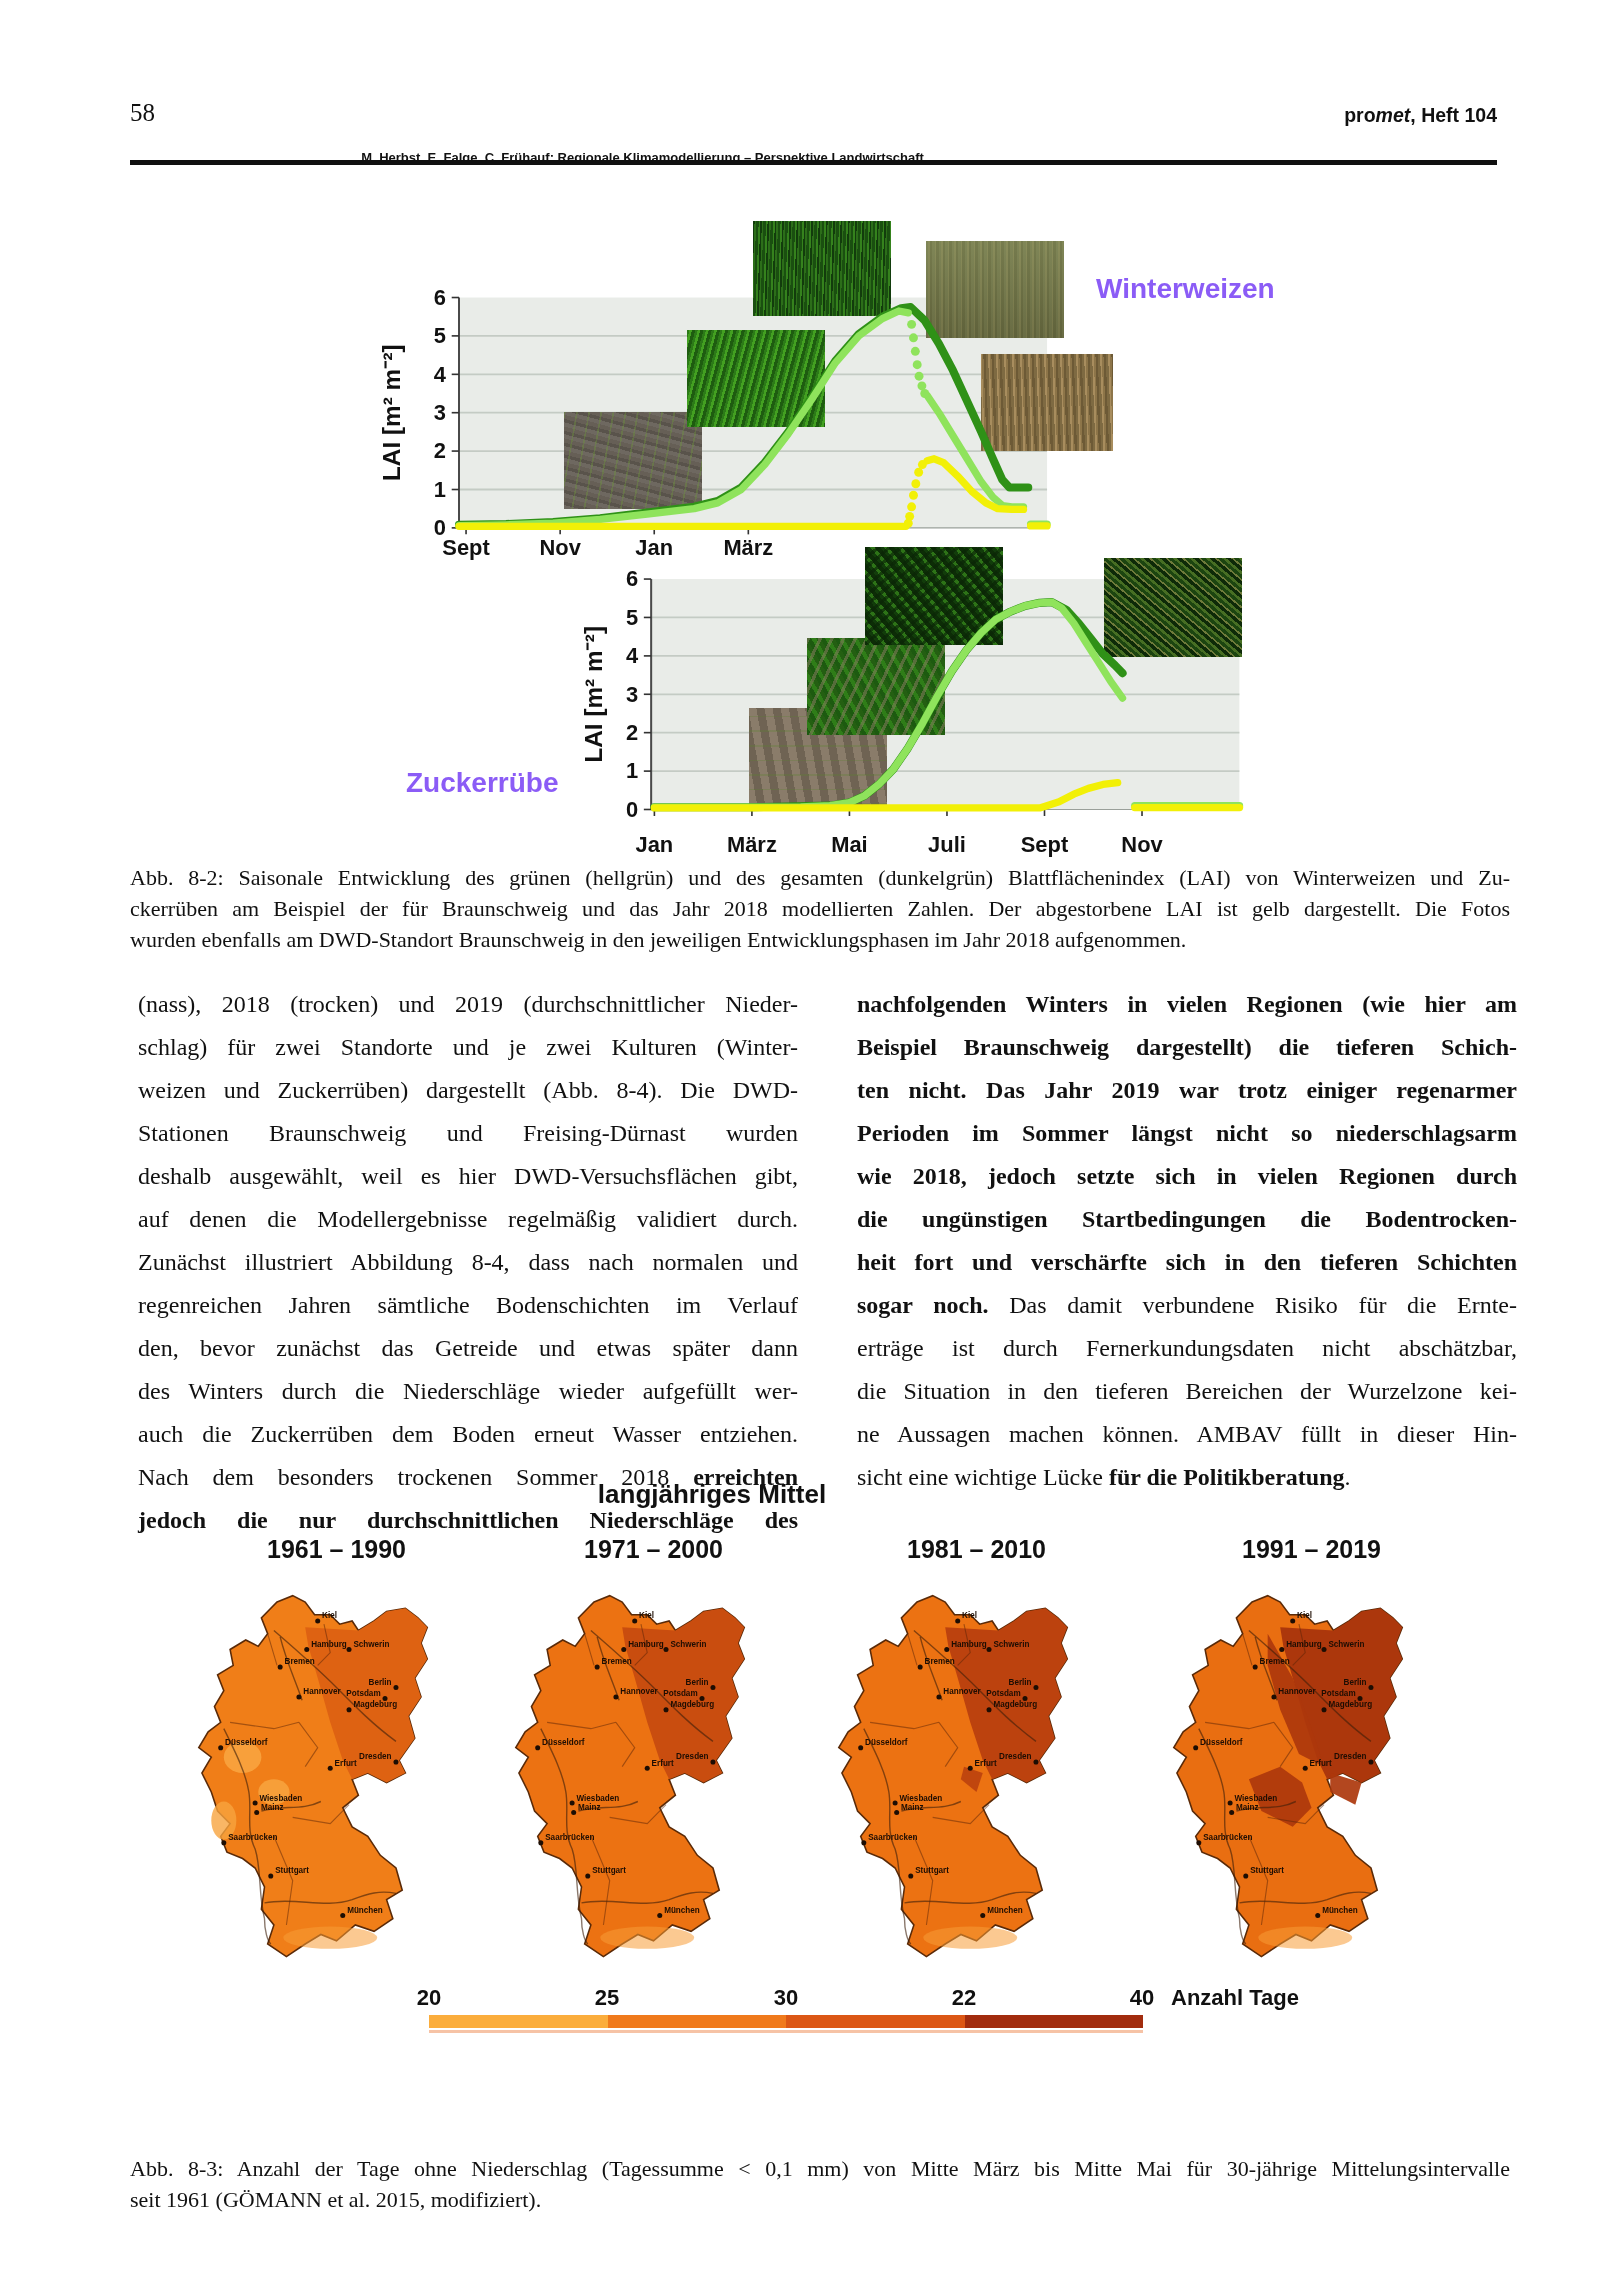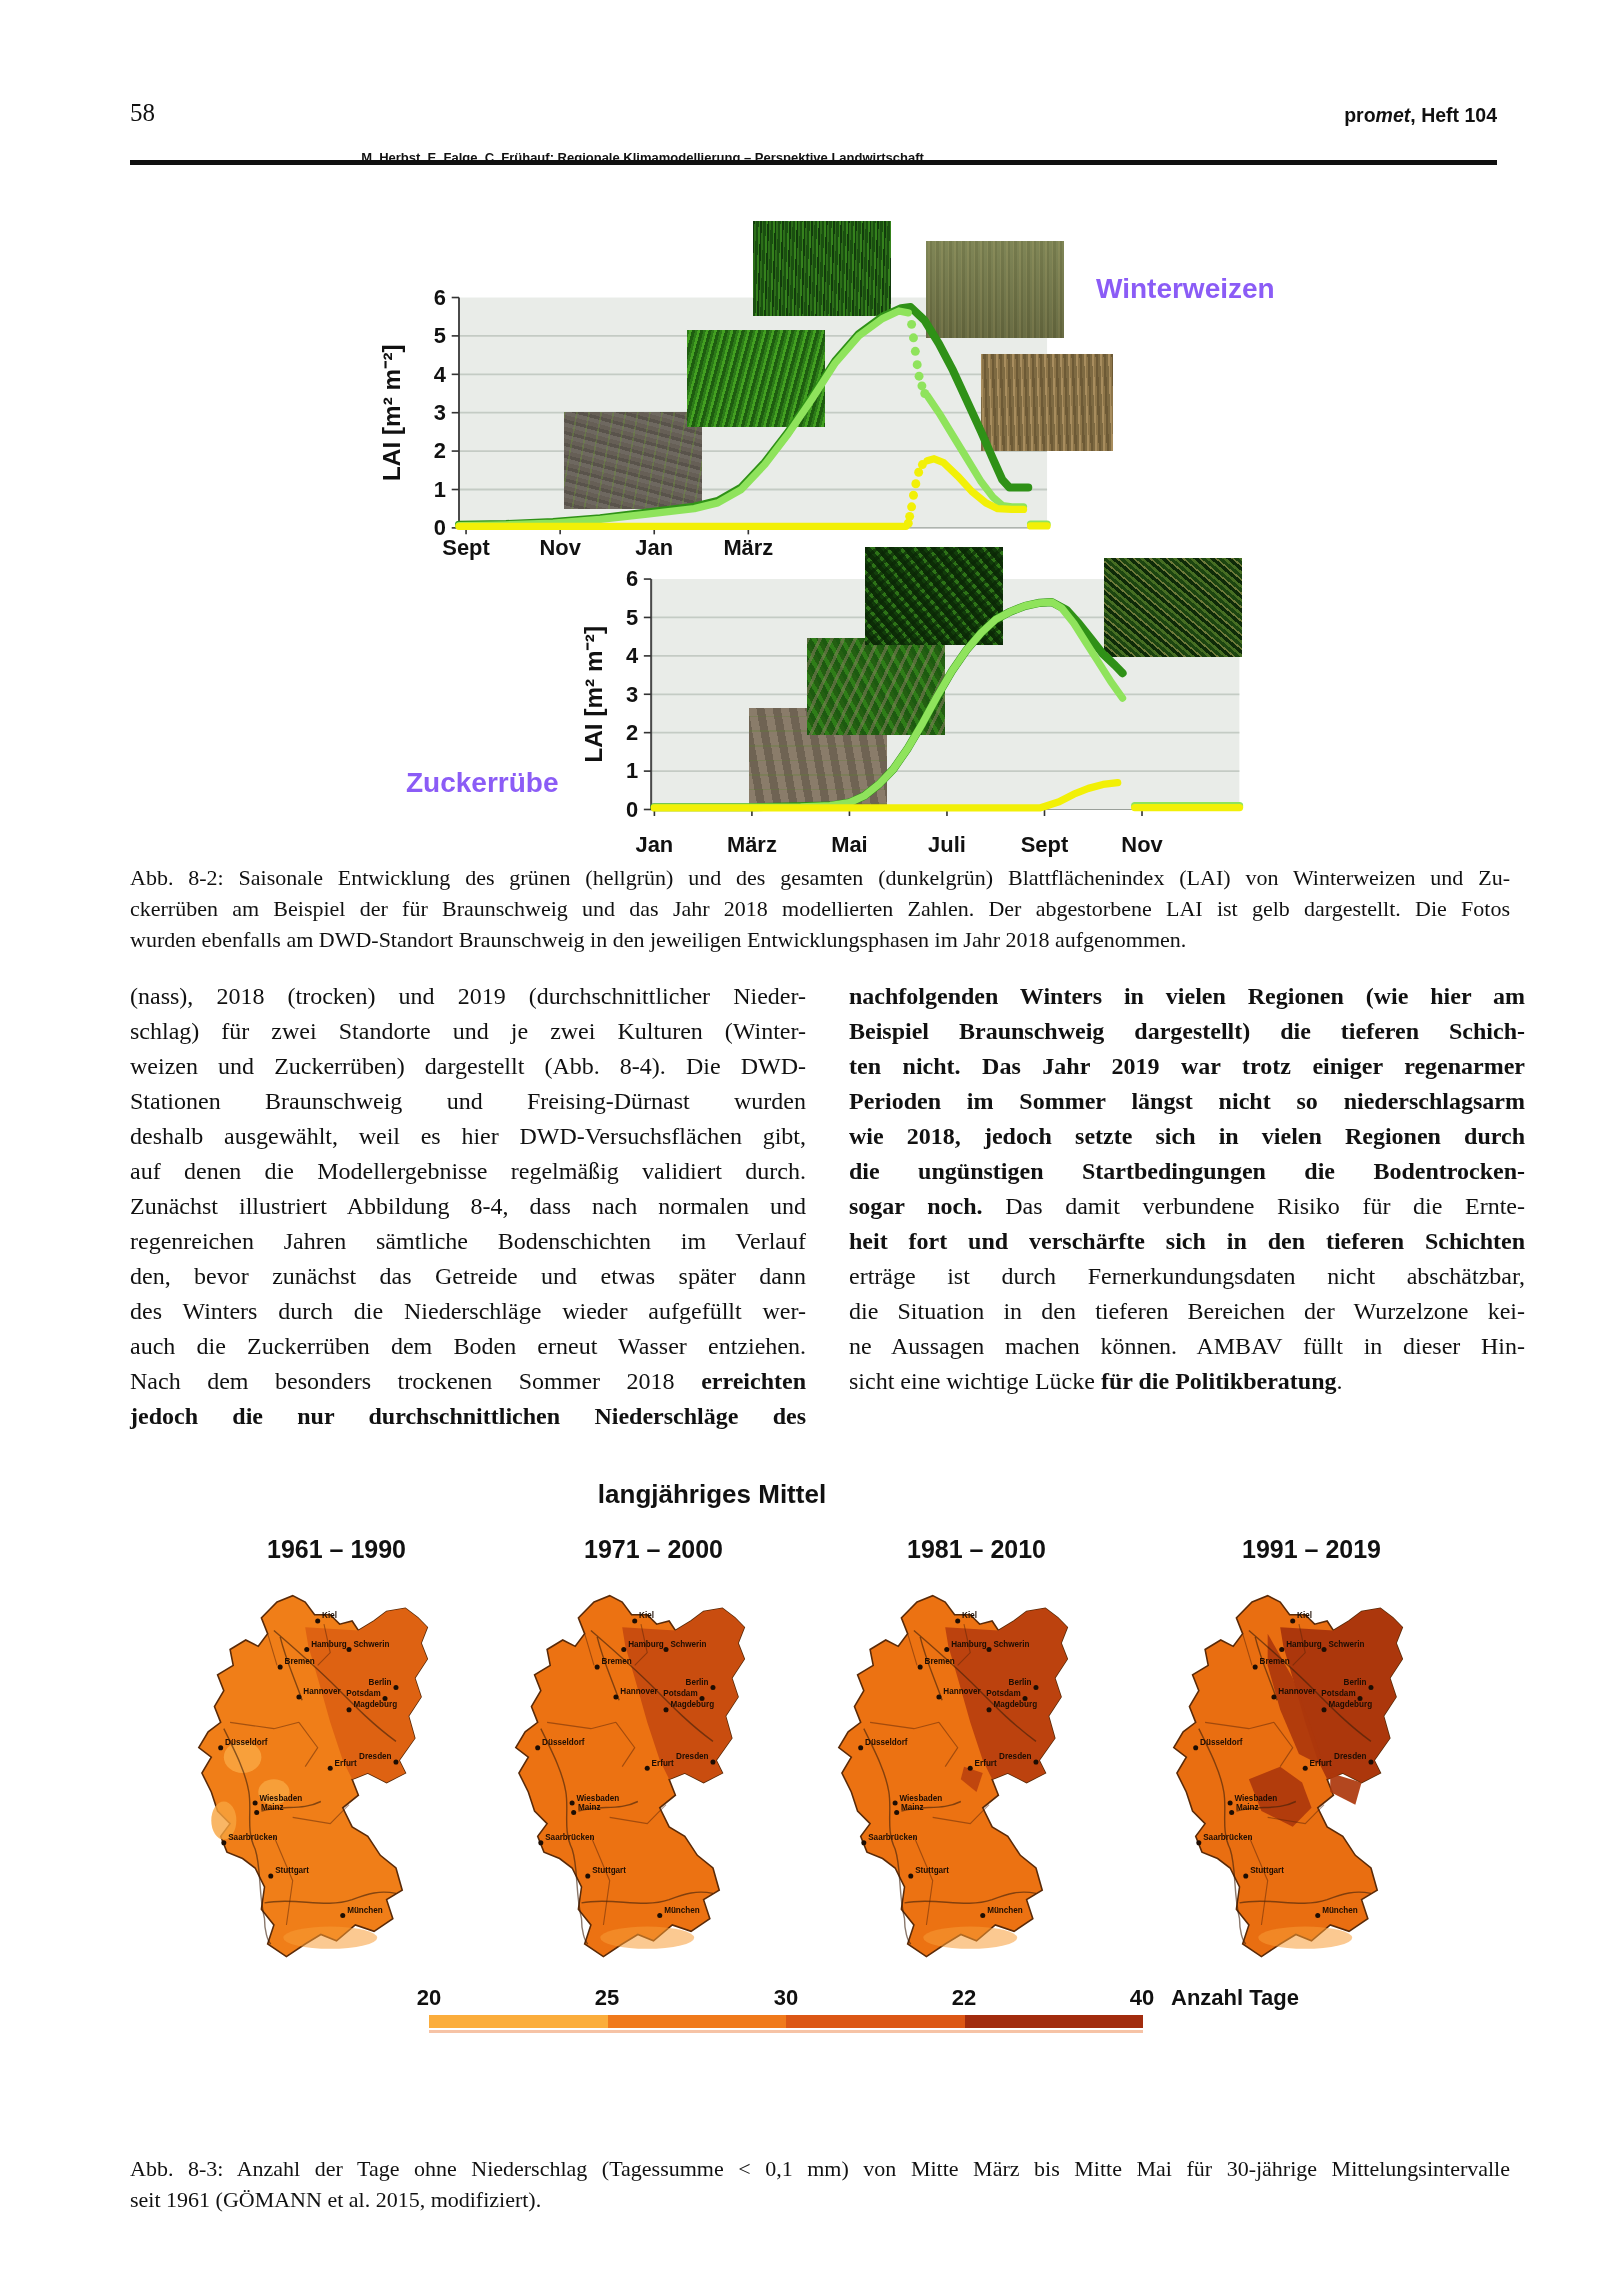--- a/index.html
+++ b/index.html
@@ -38,21 +38,21 @@
   .tex-beet-canopy{background:
      repeating-linear-gradient(-40deg, rgba(10,37,6,.65) 0 3.2px, rgba(0,0,0,0) 3.2px 7.3px),
      repeating-linear-gradient(50deg,#123c0b 0 3.2px,#2d7317 3.2px 6.5px,#0d2d07 6.5px 10.6px);}
   .tex-beet-late{background:repeating-linear-gradient(40deg,#1c4510 0 3.2px,#476e23 3.2px 5.7px,#0e2a08 5.7px 9px,#6e7a3a 9px 10.6px);}
 
   
   .caption{position:absolute;left:130px;width:1380px;font-size:22px;}
   .caption .line{margin:0;height:31px;line-height:31px;text-align:justify;text-align-last:justify;white-space:nowrap;}
   .caption .line.end{text-align-last:left;}
   .col{position:absolute;top:979px;width:676px;font-size:24px;}
-  .col .line{margin:0;height:35px;line-height:35px;text-align:justify;text-align-last:justify;white-space:nowrap;}
+  .col .line{margin:8px;height:35px;line-height:35px;text-align:justify;text-align-last:justify;white-space:nowrap;}
   .col .line.end{text-align-last:left;}
   .col .b, .caption .b{font-weight:700;}
   #left-col{left:130px;}
   #right-col{left:849px;}
 
   
   .maps-title{position:absolute;left:0;top:1479px;width:1424px;text-align:center;
       font-family:"Liberation Sans",sans-serif;font-weight:700;font-size:26px;}
   .period-label{position:absolute;top:1535px;width:313px;text-align:center;
       font-family:"Liberation Sans",sans-serif;font-weight:700;font-size:25px;}
@@ -210,22 +210,22 @@
       <p class="line"><span>Nach dem besonders trockenen Sommer 2018 </span><span class="b">erreichten</span></p>
       <p class="line"><span class="b">jedoch die nur durchschnittlichen Niederschläge des</span></p>
     </div>
   <div class="col" id="right-col">
       <p class="line"><span class="b">nachfolgenden Winters in vielen Regionen (wie hier am</span></p>
       <p class="line"><span class="b">Beispiel Braunschweig dargestellt) die tieferen Schich-</span></p>
       <p class="line"><span class="b">ten nicht. Das Jahr 2019 war trotz einiger regenarmer</span></p>
       <p class="line"><span class="b">Perioden im Sommer längst nicht so niederschlagsarm</span></p>
       <p class="line"><span class="b">wie 2018, jedoch setzte sich in vielen Regionen durch</span></p>
       <p class="line"><span class="b">die ungünstigen Startbedingungen die Bodentrocken-</span></p>
+      <p class="line"><span class="b">heit fort und verschärfte sich in den tieferen Schichten</span></p>
       <p class="line"><span class="b">sogar noch.</span><span> Das damit verbundene Risiko für die Ernte-</span></p>
-      <p class="line"><span class="b">heit fort und verschärfte sich in den tieferen Schichten</span></p>
       <p class="line"><span>erträge ist durch Fernerkundungsdaten nicht abschätzbar,</span></p>
       <p class="line"><span>die Situation in den tieferen Bereichen der Wurzelzone kei-</span></p>
       <p class="line"><span>ne Aussagen machen können. AMBAV füllt in dieser Hin-</span></p>
       <p class="line end"><span>sicht eine wichtige Lücke </span><span class="b">für die Politikberatung</span><span>.</span></p>
     </div>
 
   <div class="maps-title">langjähriges Mittel</div>
   <div id="maps-row">
       <div class="period-label" style="left:180px;">1961 – 1990</div>
       <svg class="map-box" style="left:180px;" viewBox="0 0 100 132" preserveAspectRatio="none">

